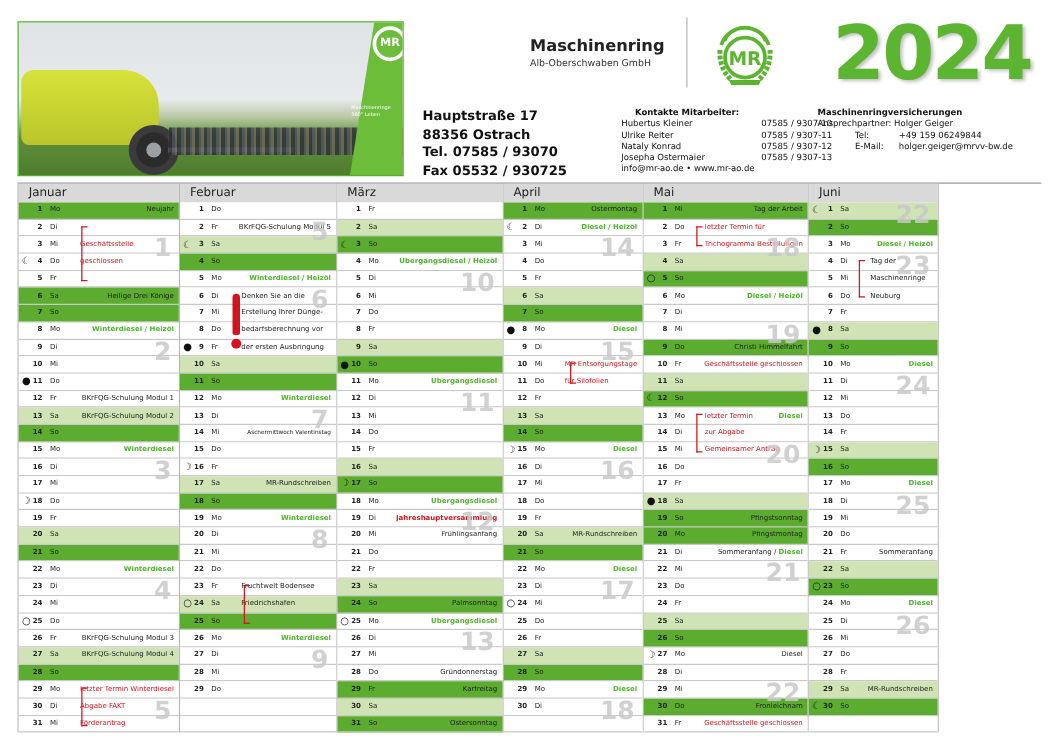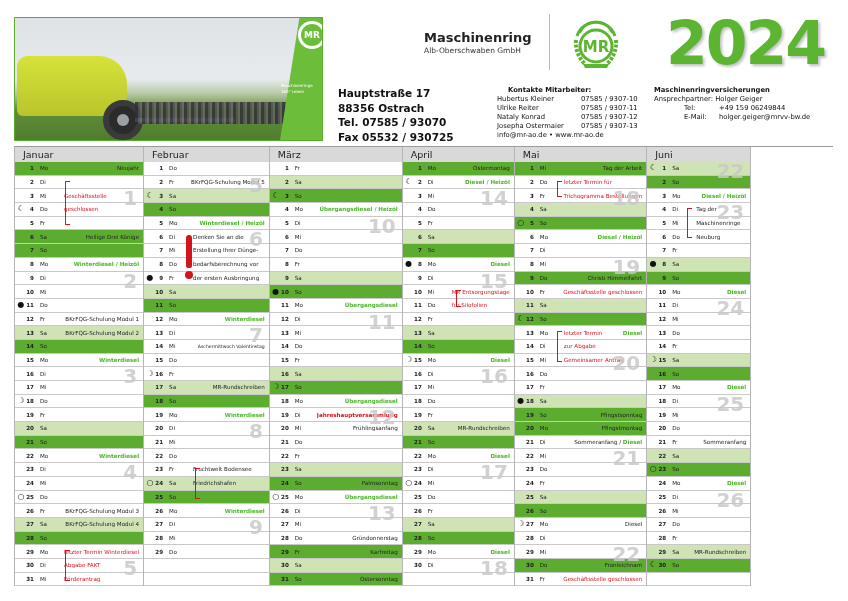--- a/index.html
+++ b/index.html
@@ -30,21 +30,21 @@
 
   .divider-v { position: absolute; left: 549px; top: 14px; width: 1px; height: 56px; background: #b8b8b8; }
   .logo { position: absolute; left: 567px; top: 14px; width: 58px; height: 58px; }
 
   .year { position: absolute; left: 666px; top: 8px; font-family: "DejaVu Sans", sans-serif; font-size: 60px; font-weight: bold;
     color: #5cb531; letter-spacing: -2px; text-shadow: 2px 2px 3px rgba(0,0,0,0.25); line-height: 70px; }
 
   .contacts { position: absolute; left: 497px; top: 86px; font-size: 6.8px; line-height: 8.9px; color: #111; }
   .contacts .title { font-weight: bold; padding-left: 11px; }
   .contacts .row { display: flex; }
-  .contacts .row .n { width: 84px; }
+  .contacts .row .n { width: 112px; }
   .insur { position: absolute; left: 634px; top: 86px; font-size: 6.8px; line-height: 8.9px; color: #111; margin-left: 20px; }
   .insur .title { font-weight: bold; }
   .insur .row { display: flex; padding-left: 30px; }
   .insur .row .k { width: 35px; }
 
   .top-rule { position: absolute; left: 14px; top: 146px; width: 819px; height: 1px; background: #9a9a9a; }
 
   .calendar { position: absolute; left: 14px; top: 147px; width: 725px; display: flex; }
   .month { position: relative; width: 136.5px; border-right: 1px solid #b5b5b5; }
   .month:first-child { border-left: 1px solid #b5b5b5; }

